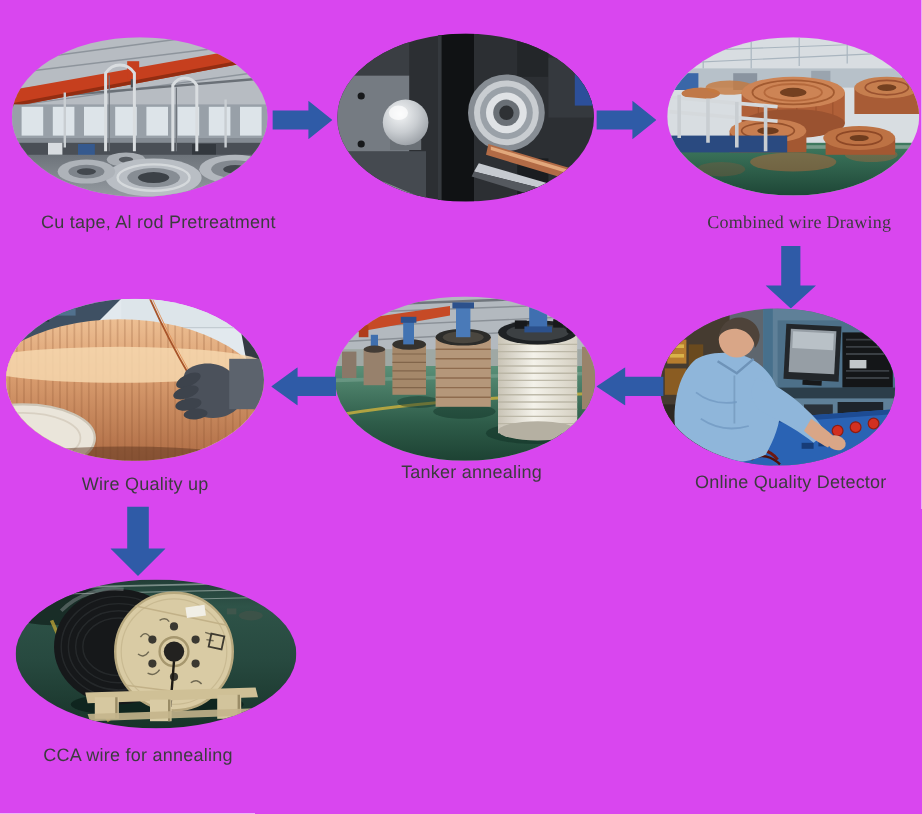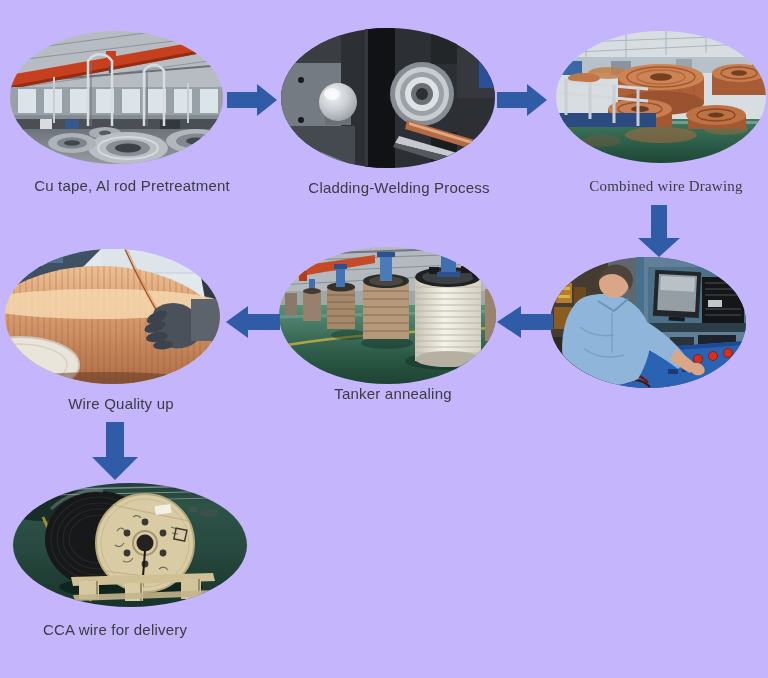--- a/index.html
+++ b/index.html
@@ -1,16 +1,16 @@
 <!DOCTYPE html>
 <html><head>
 <meta charset="utf-8">
 <style>
   html,body{margin:0;padding:0;background:#ffffff;}
-  #stage{position:relative;width:768px;height:678px;background:#c4b5fd;overflow:hidden;
+  #stage{position:relative;width:768px;height:678px;background:#d946ef;overflow:hidden;
          font-family:"Liberation Sans","DejaVu Sans",sans-serif;}
   .photo{position:absolute;margin:0;padding:0;}
   .photo svg{display:block;width:100%;height:100%;}
   .caption{position:absolute;transform:translateX(-50%);white-space:nowrap;
            font-size:15px;line-height:17px;color:#3c3c3e;letter-spacing:.2px;}
   .arrow{position:absolute;display:block;}
   
   #p1{left:10px;top:31px;width:213px;height:133px;}
   #p2{left:281px;top:28px;width:214px;height:140px;}
   #p3{left:556px;top:31px;width:210px;height:132px;}
@@ -487,25 +487,25 @@
           <line x1="84" y1="98" x2="84" y2="116"></line>
             <line x1="128" y1="100" x2="128" y2="118"></line>
             <line x1="186" y1="96" x2="186" y2="116"></line>
         </g>
         <polygon points="60,112 204,107 204,113 62,118" fill="#c4b58c" opacity="0.9"></polygon>
       </g>
     </svg>
   </figure>
 
   <div class="caption" id="c1">Cu tape, Al rod Pretreatment</div>
-  <div class="caption" id="c2">Cladding-Welding Process</div>
   <div class="caption" id="c3">Combined wire Drawing</div>
+  <div class="caption" id="c6">Online Quality Detector</div>
   <div class="caption" id="c5">Tanker annealing</div>
   <div class="caption" id="c4">Wire Quality up</div>
-  <div class="caption" id="c7">CCA wire for delivery</div>
+  <div class="caption" id="c7">CCA wire for annealing</div>
 
   <svg class="arrow" id="a1" width="50" height="32">
     <polygon points="0,8 30,8 30,0 50,16 30,32 30,24 0,24" fill="#2F5BA7"></polygon>
   </svg>
   <svg class="arrow" id="a2" width="50" height="32">
     <polygon points="0,8 30,8 30,0 50,16 30,32 30,24 0,24" fill="#2F5BA7"></polygon>
   </svg>
   <svg class="arrow" id="a3" width="42" height="52">
     <polygon points="13,0 29,0 29,33 42,33 21,52 0,33 13,33" fill="#2F5BA7"></polygon>
   </svg>

